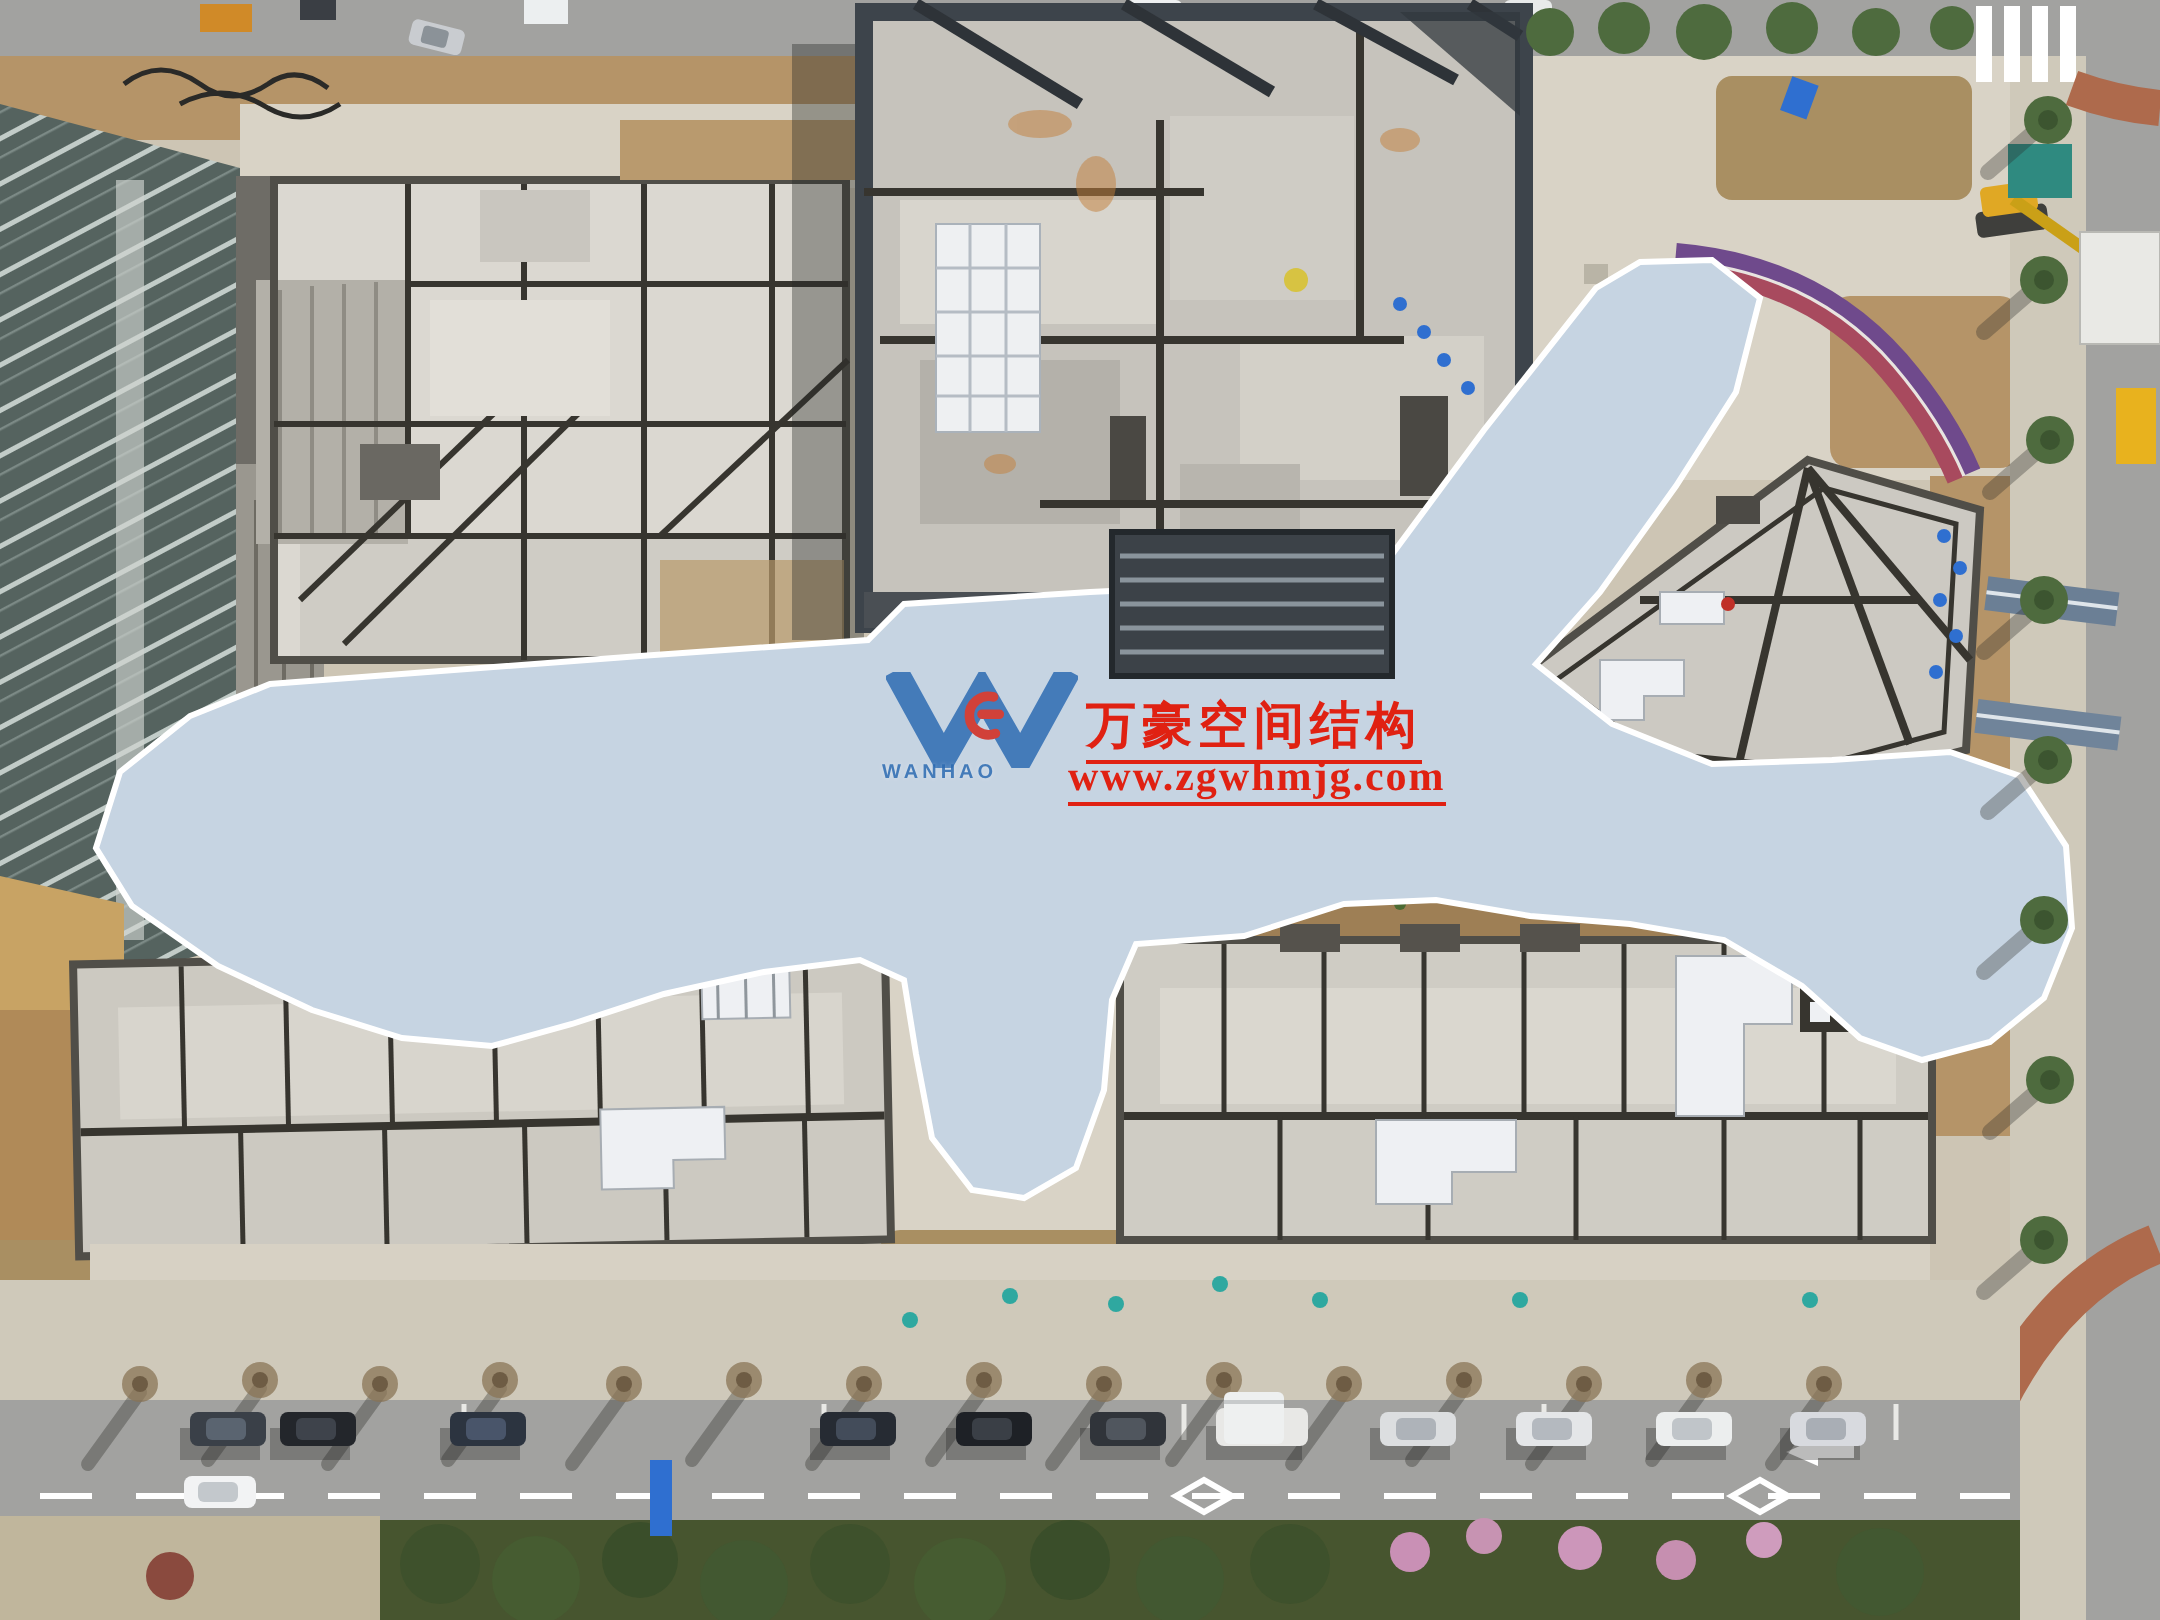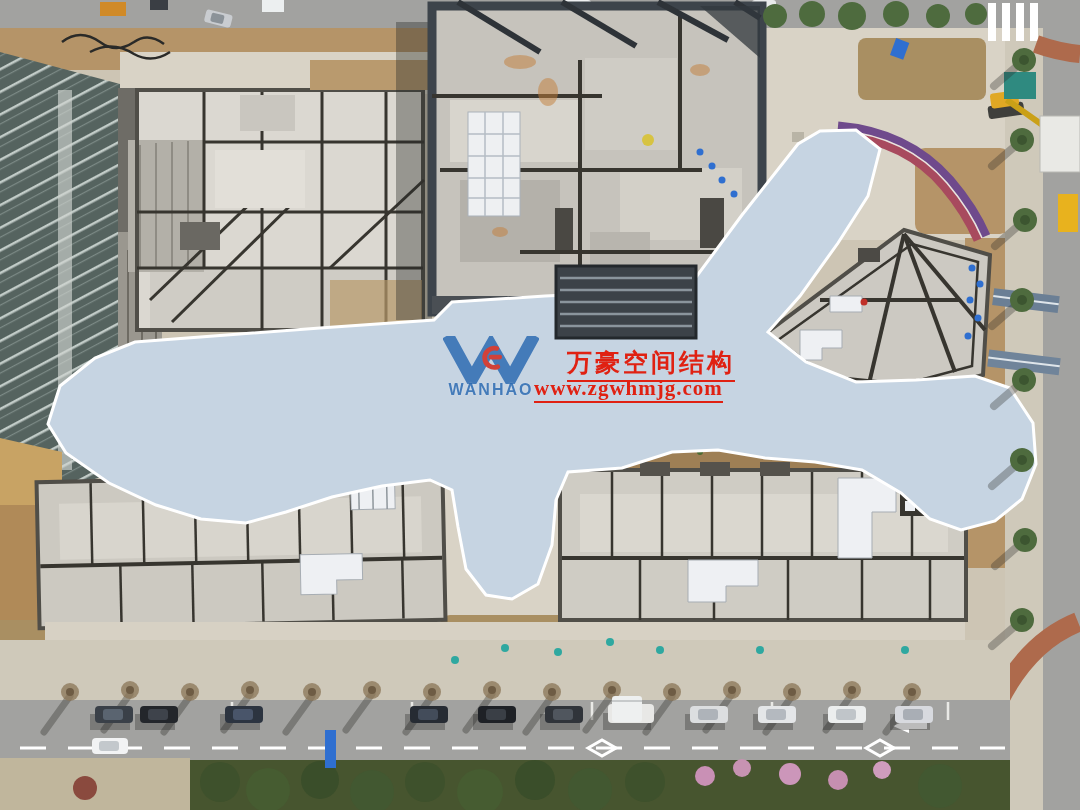--- a/index.html
+++ b/index.html
@@ -21,26 +21,26 @@
   .parapet{stroke:var(--parapet)}
   .scaff{stroke:var(--scaffold)}
   .hvac{fill:var(--hvac_silver);stroke:#a7adb3;stroke-width:1}
   .shadow{fill:var(--shadow)}
   .redpave{stroke:var(--red_paving)}
   .canopyBase{fill:var(--canopy_base)}
   .seam{stroke:var(--canopy_seam)}
 
   .watermark{position:absolute;left:0;top:0;width:100%;height:100%;pointer-events:none;}
   .wm-logo{position:absolute;left:443px;top:336px;width:96px;height:48px;opacity:.85;}
-  .wm-brand{position:absolute;left:441px;top:381px;width:100px;text-align:center;
-            color:#2e6cb3;font-weight:bold;font-size:16px;letter-spacing:2px;opacity:.85;
+  .wm-brand{position:absolute;left:441px;top:381px;width:100px;text-align:left;
+            color:#2e6cb3;font-weight:bold;font-size:10px;letter-spacing:2px;opacity:.85;
             text-shadow:0 0 2px rgba(255,255,255,.4);}
   .wm-company{position:absolute;left:543px;top:346px;color:var(--wm-red,#e02112);
               font-family:"Liberation Serif",serif;font-weight:bold;font-size:25px;
-              letter-spacing:3px;border-bottom:2px solid currentColor;padding-bottom:1px;margin-left:24px;}
+              letter-spacing:3px;border-bottom:2px solid currentColor;padding-bottom:1px;}
   .wm-site{position:absolute;left:534px;top:376px;color:var(--wm-red,#e02112);
            font-family:"Liberation Serif",serif;font-weight:bold;font-size:21px;
            letter-spacing:1px;border-bottom:2px solid currentColor;}
 </style>
 </head>
 <body>
 
 <div class="stage">
 <svg viewBox="0 0 1080 810" width="1080" height="810">
   <defs>

